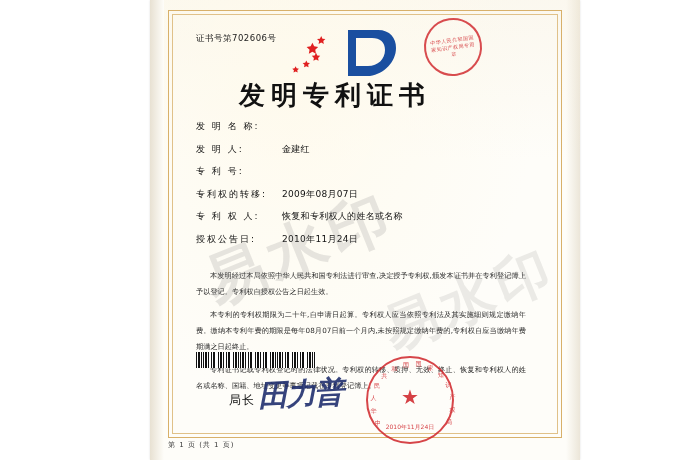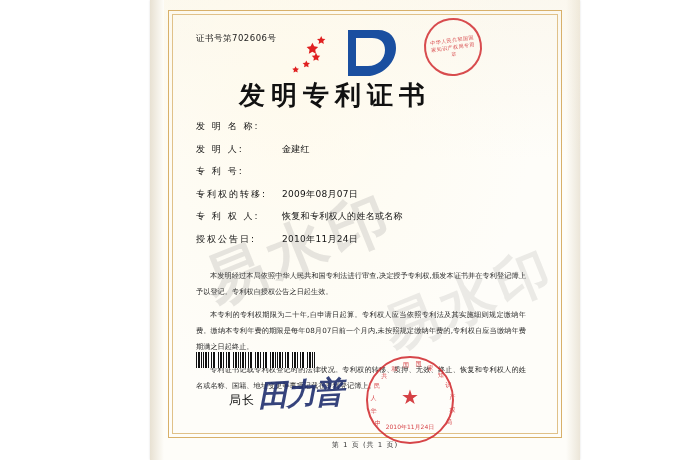--- a/index.html
+++ b/index.html
@@ -283,21 +283,21 @@
     font-size: 54px;
     color: rgba(120,120,120,0.14);
   }
 
   
   .footer {
     position: absolute;
     left: 168px;
     top: 440px;
     width: 394px;
-    text-align: center;
+    text-align: left;
     font-size: 7px;
     color: #333;
     letter-spacing: 1px;
   }
 
   
   .paper-grain {
     position: absolute;
     left: 164px; top: 0; width: 416px; height: 460px;
     background:

